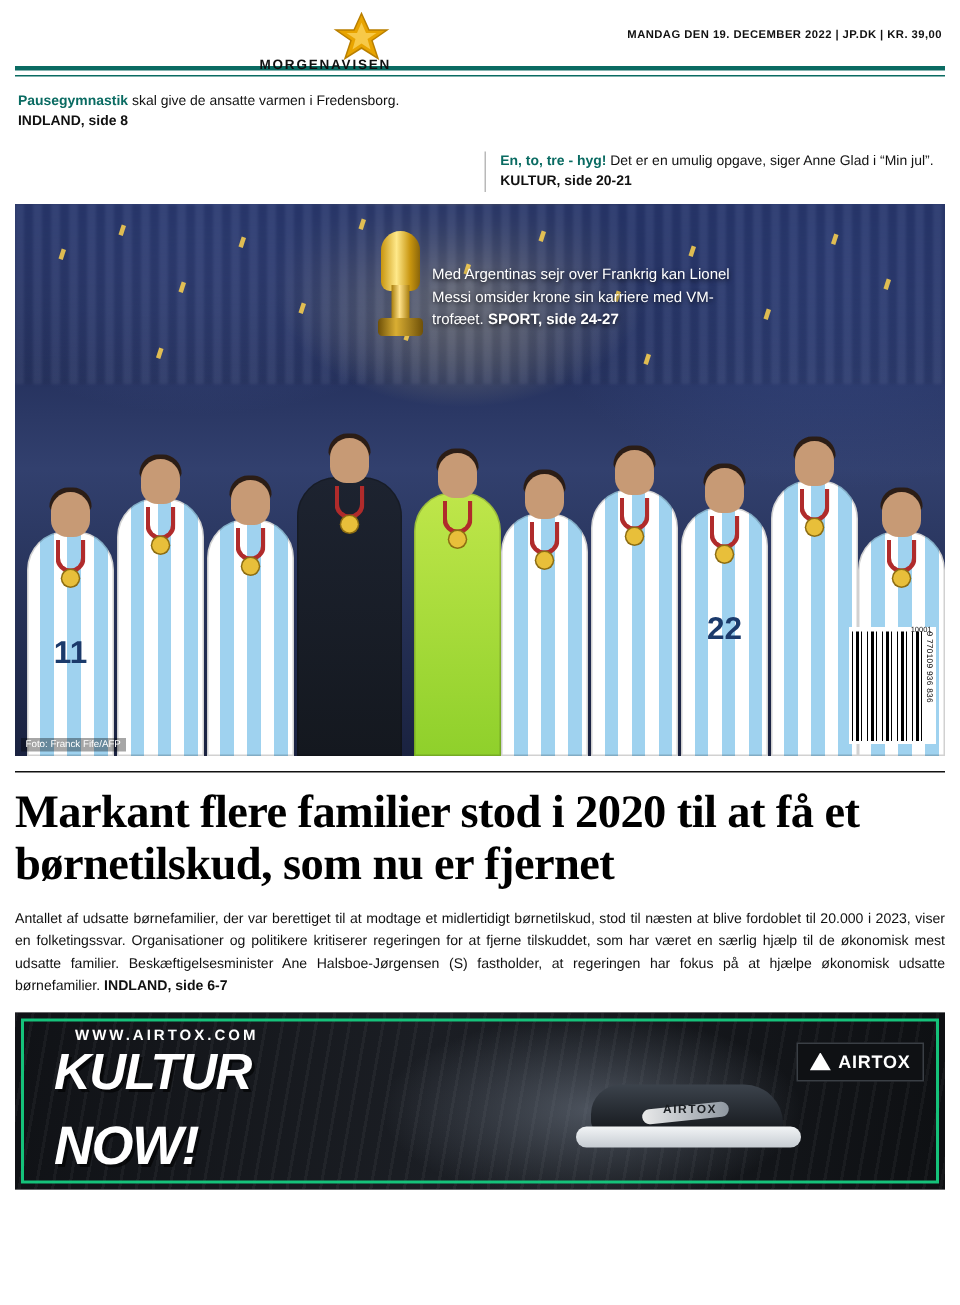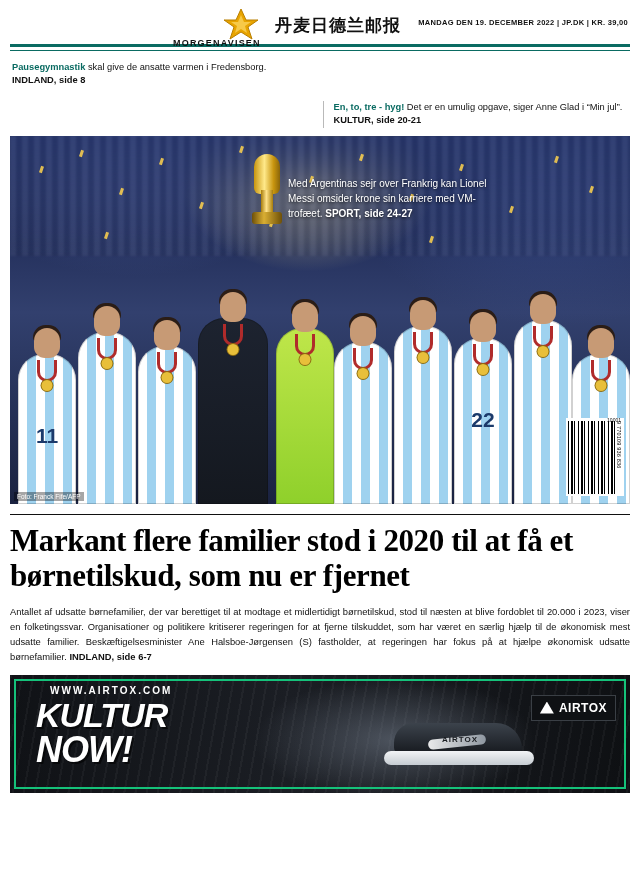--- a/index.html
+++ b/index.html
@@ -364,21 +364,21 @@
     font-weight: bold;
     font-style: italic;
     font-size: 34px;
     line-height: .95;
     letter-spacing: -1px;
     color: #ffffff;
     text-shadow: 2px 2px 0 rgba(0,0,0,.6);
   }
   .ad-now {
     position: absolute;
-    left: 26px; top: 58px;
+    left: 26px; top: 72px;
     font-family: "Liberation Sans", sans-serif;
     font-weight: bold;
     font-style: italic;
     font-size: 36px;
     line-height: .95;
     letter-spacing: -1px;
     color: #ffffff;
     text-shadow: 2px 2px 0 rgba(0,0,0,.6);
   }
   .ad-brandbox {
@@ -442,21 +442,20 @@
 </head>
 <body>
 
 <div class="page">
 
   <div class="topbar">
     <svg class="star-logo" viewBox="0 0 46 36">
       <path d="M23 1 L28 12 L40 12 L30 19 L34 31 L23 24 L12 31 L16 19 L6 12 L18 12 Z" fill="#e8a400" stroke="#b97f00" stroke-width="1"></path>
       <path d="M23 7 L26 14 L33 14 L27 18 L29 25 L23 21 L17 25 L19 18 L13 14 L20 14 Z" fill="#f7c948"></path>
     </svg>
-    <div class="chinese-title">丹麦日德兰邮报</div>
     <div class="topdate">MANDAG DEN 19. DECEMBER 2022 | JP.DK | KR. 39,00</div>
   </div>
   <div class="morgenavisen">MORGENAVISEN</div>
 
 
   <div class="rules">
     <div class="rule-thick"></div>
     <div class="rule-thin"></div>
   </div>
 

